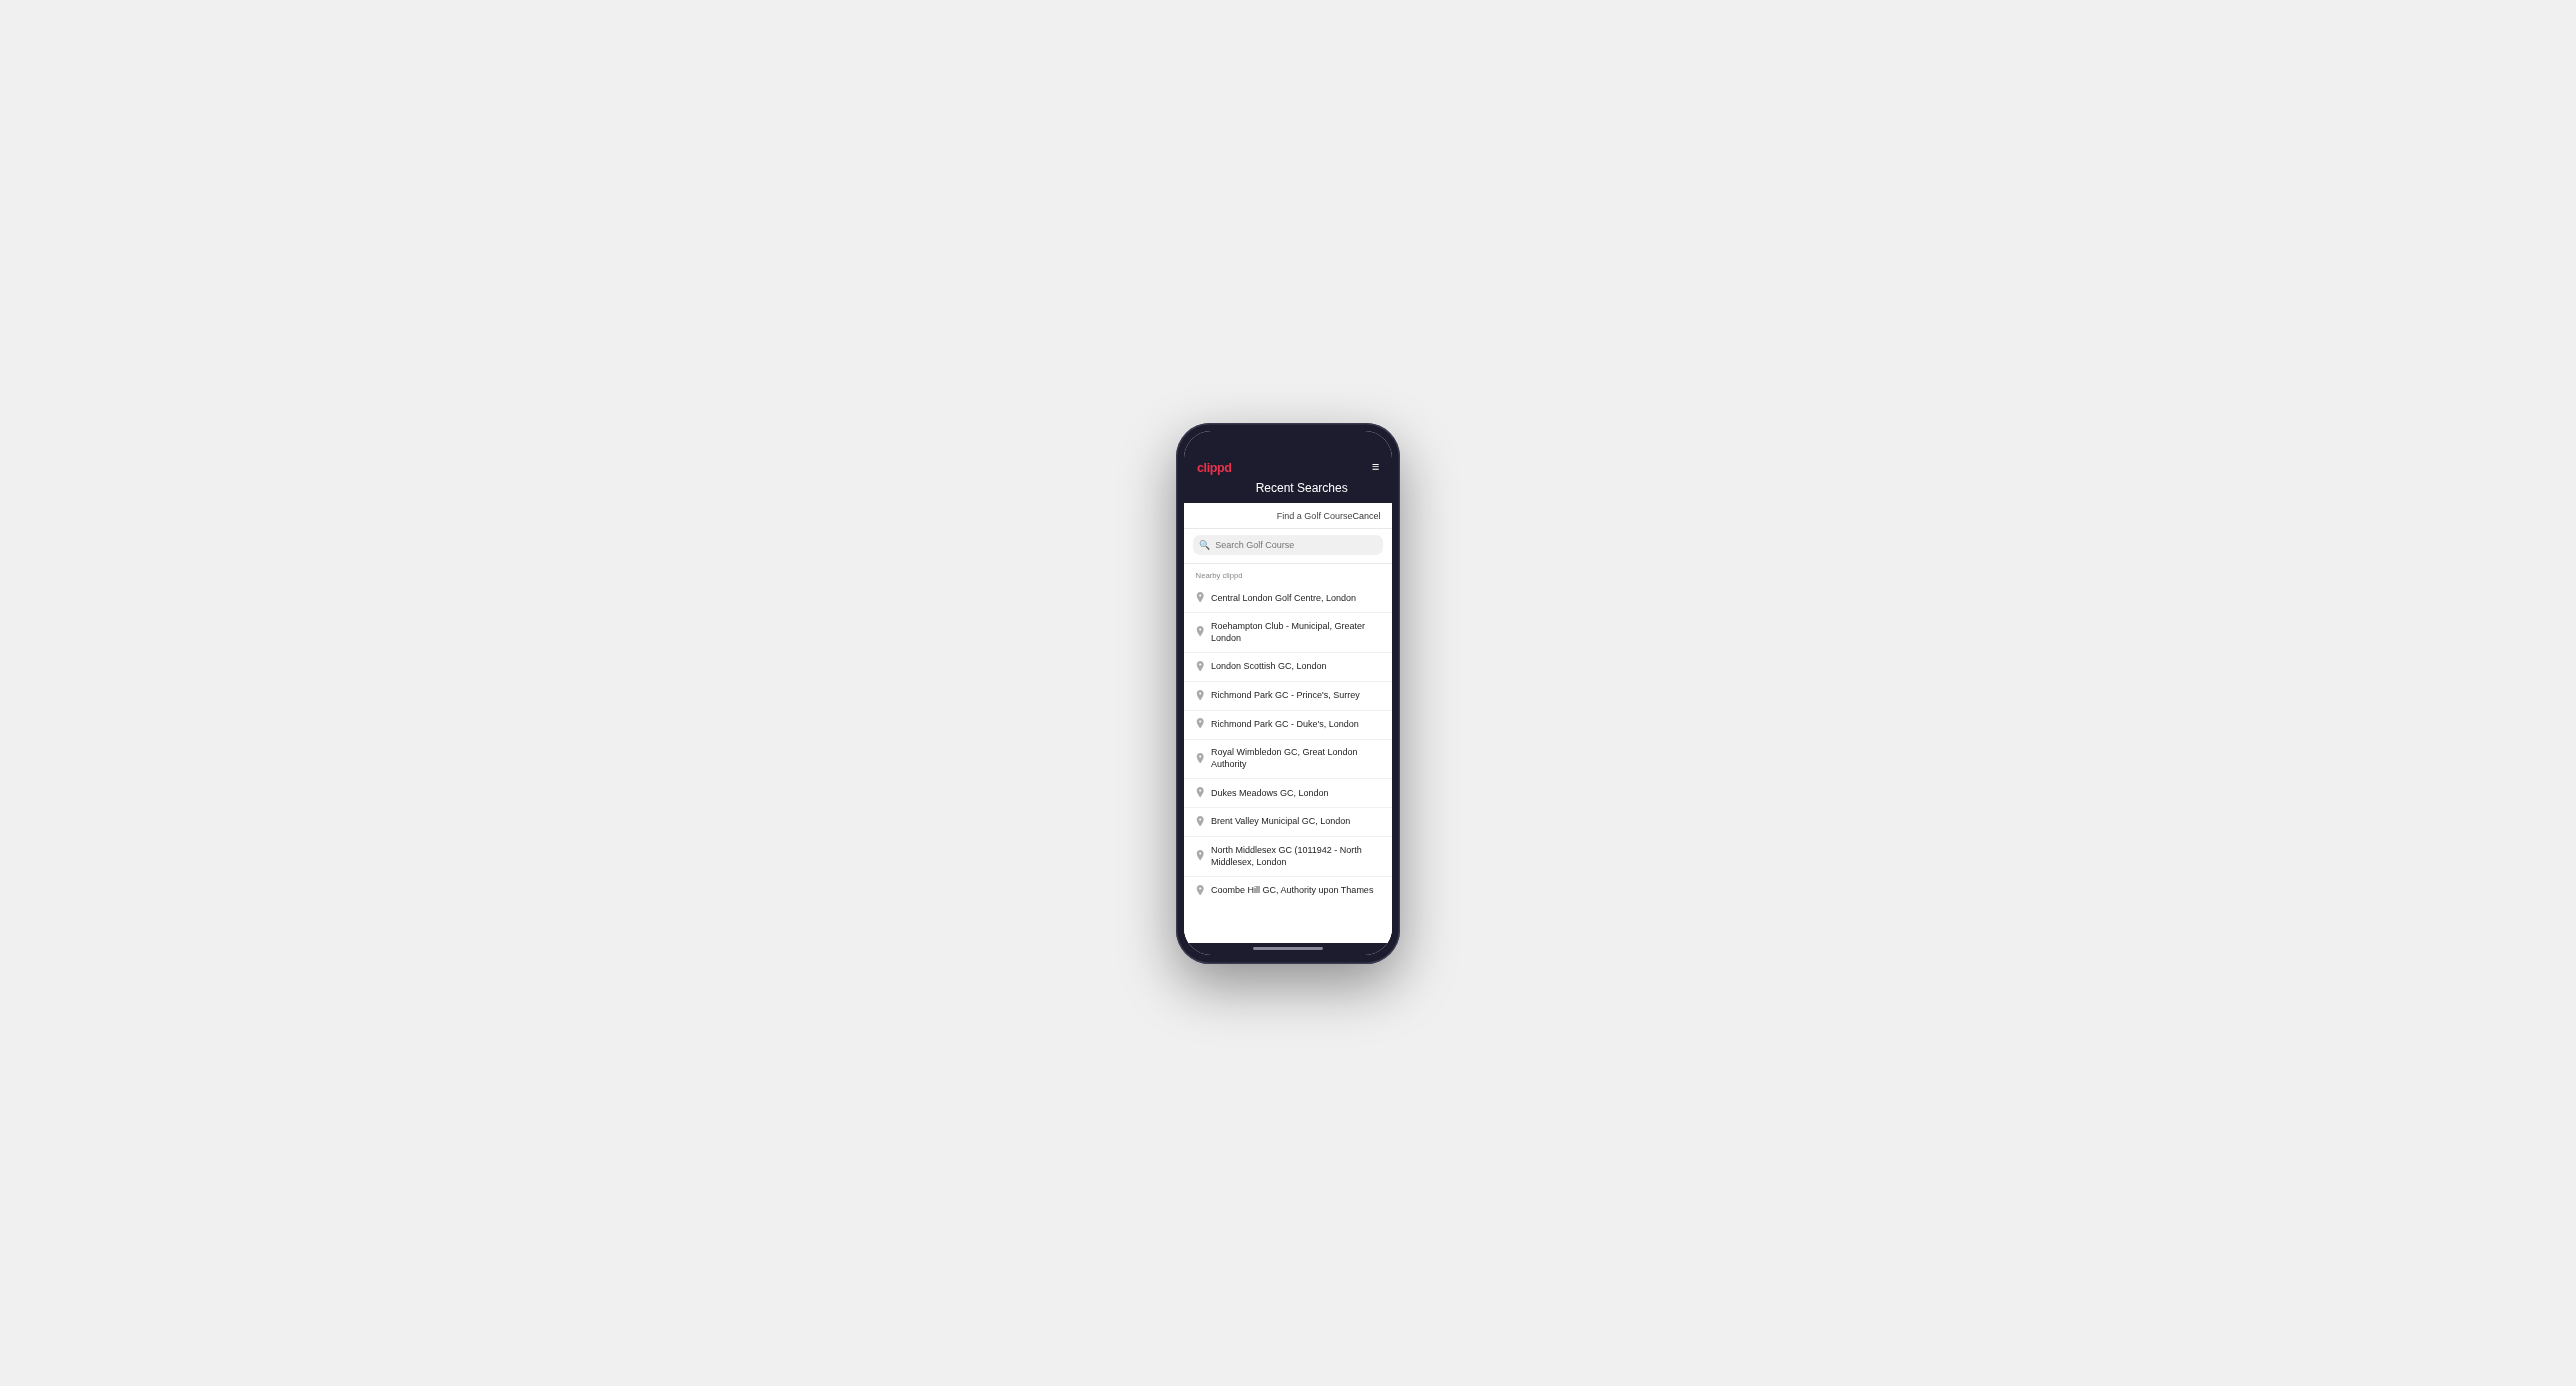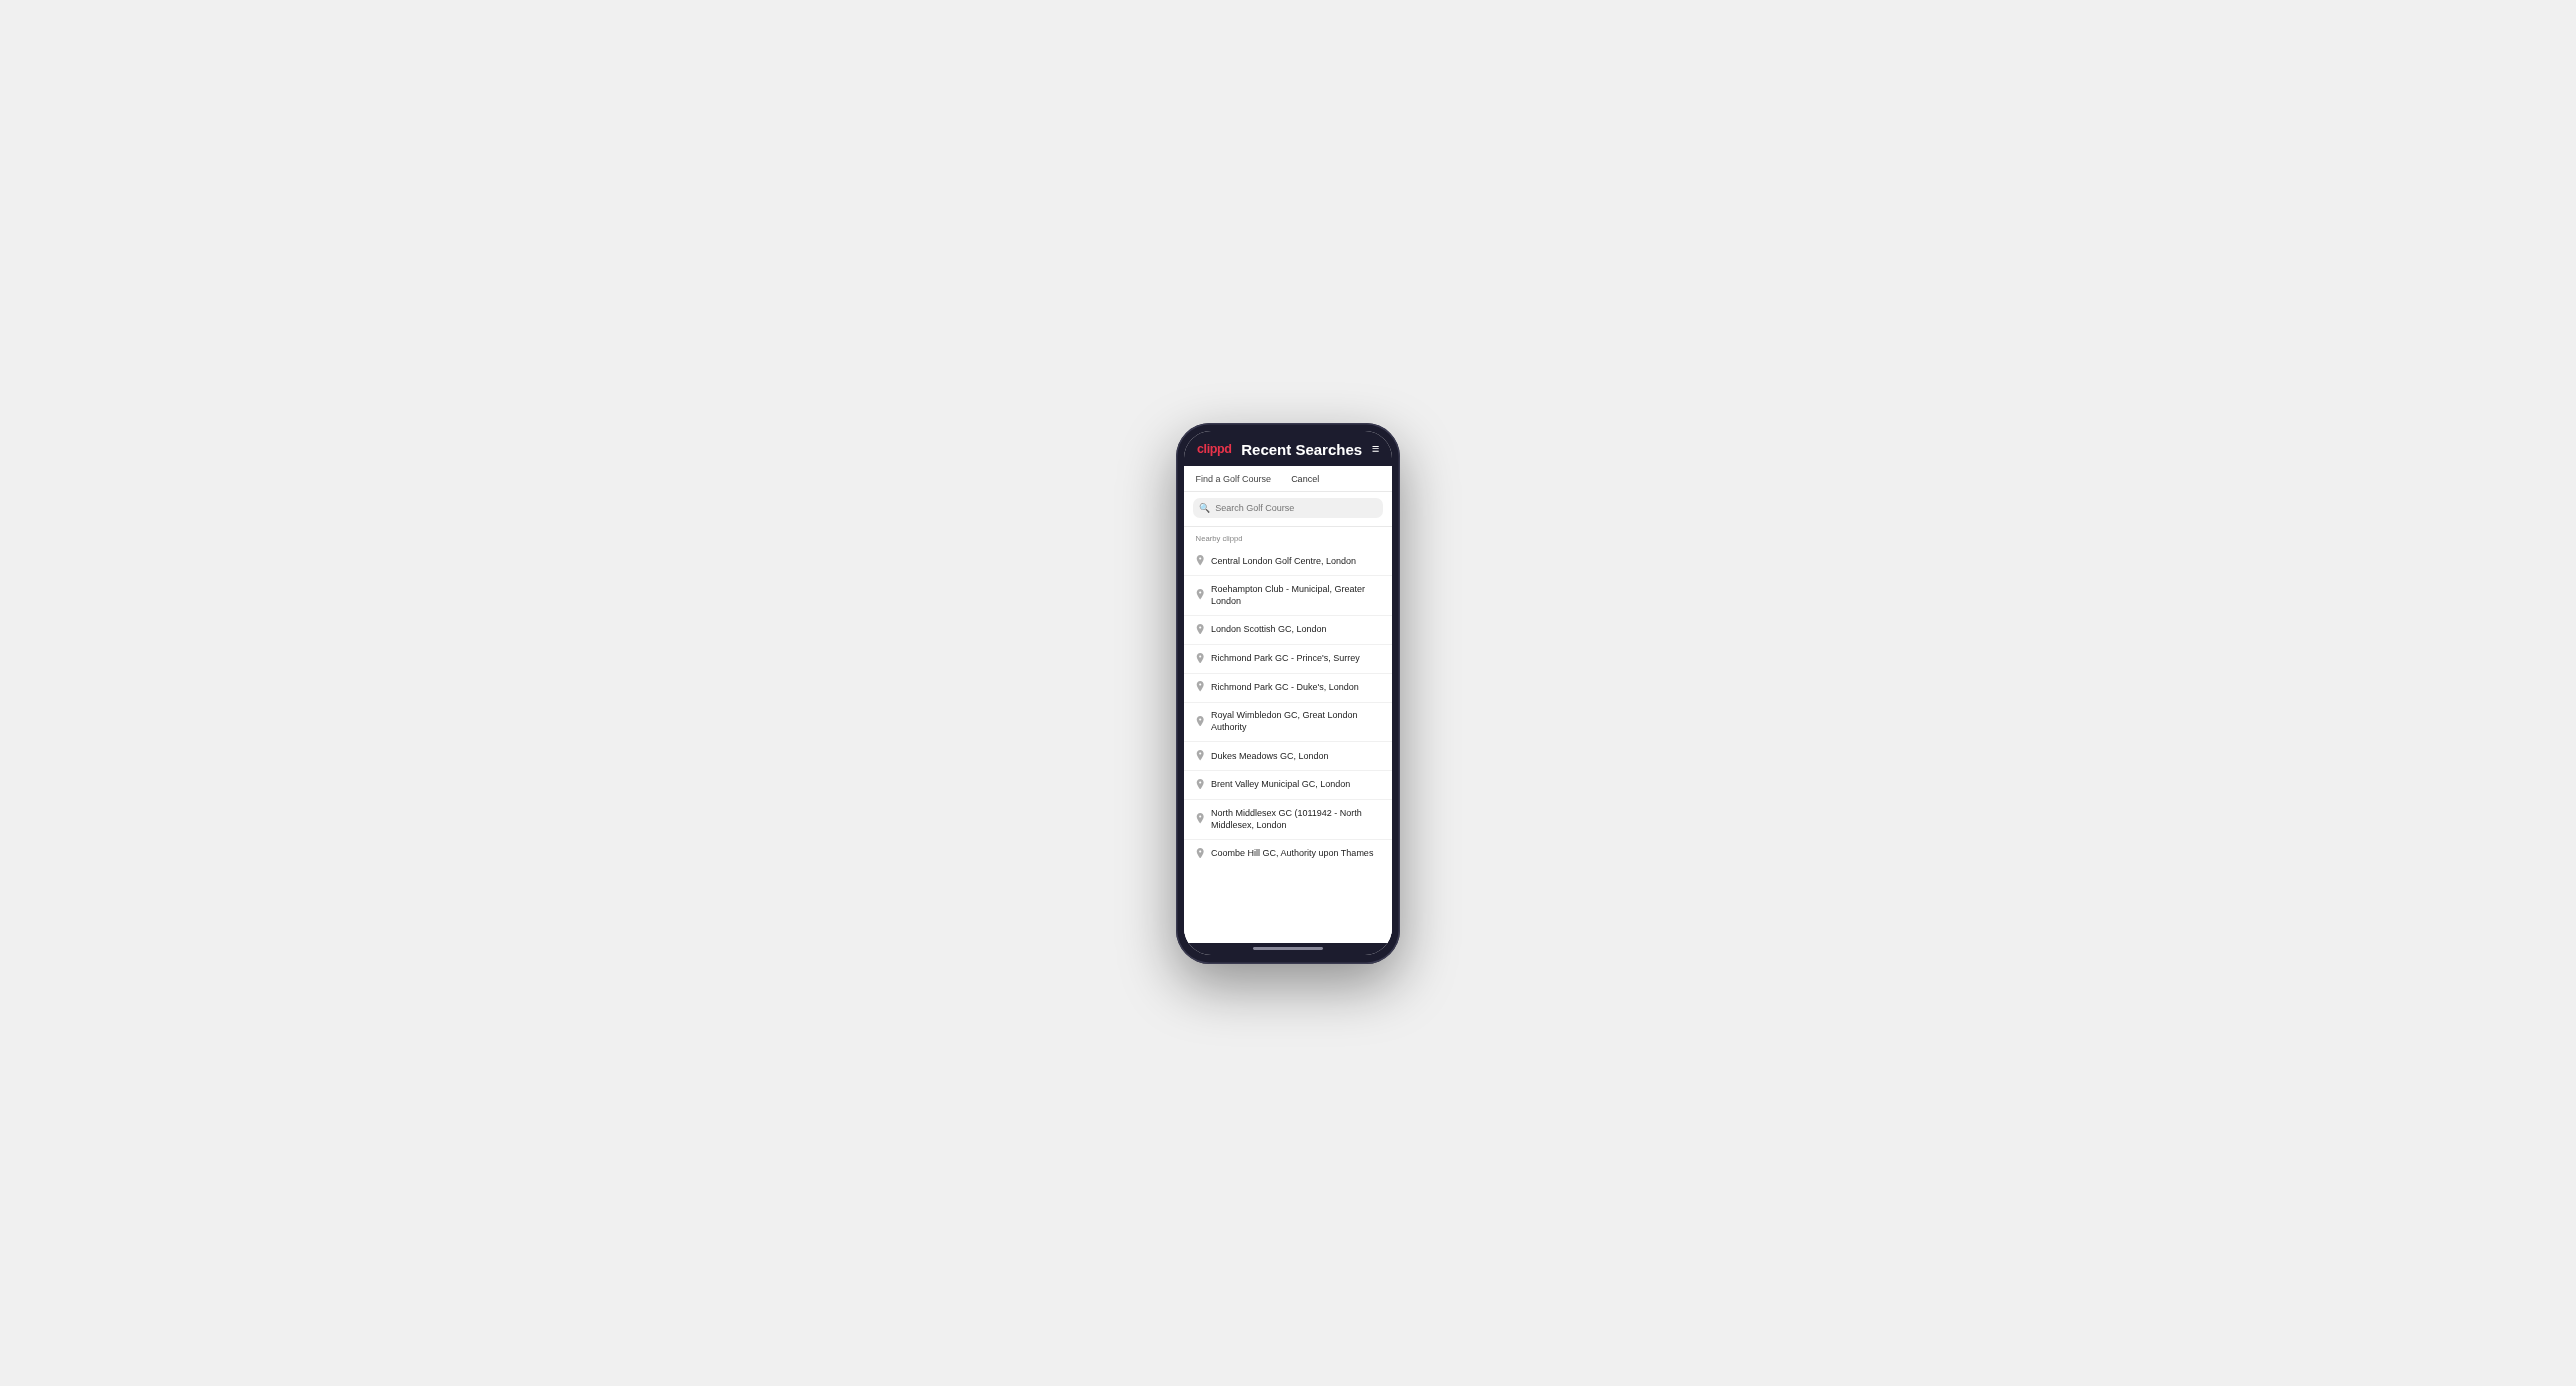--- a/index.html
+++ b/index.html
@@ -44,22 +44,23 @@
 
     .app-logo {
       color: #e8334a;
       font-size: 12.6px;
       font-weight: 700;
       letter-spacing: -0.4px;
     }
 
     .app-title {
       color: #ffffff;
-      font-size: 15px;
-      font-weight: 700;
+      font-size: 12px;
+      font-weight: 400;
+      margin-top: 40px;
     }
 
     .hamburger-icon {
       color: #ffffff;
       font-size: 12.6px;
       cursor: pointer;
       line-height: 1;
     }
 
     
@@ -68,25 +69,24 @@
       background: #f7f7f7;
       overflow-y: auto;
       display: flex;
       flex-direction: column;
     }
 
     
     .find-header {
       background: #ffffff;
       display: flex;
-      justify-content: flex-start;
+      justify-content: flex-end;
       align-items: center;
       padding: 8.4px 11.2px 7px;
       border-bottom: 0.7px solid #e8e8e8;
-      gap: 20px;
     }
 
     .find-label {
       font-size: 9px;
       color: #444444;
     }
 
     .cancel-btn {
       font-size: 9px;
       color: #333333;

